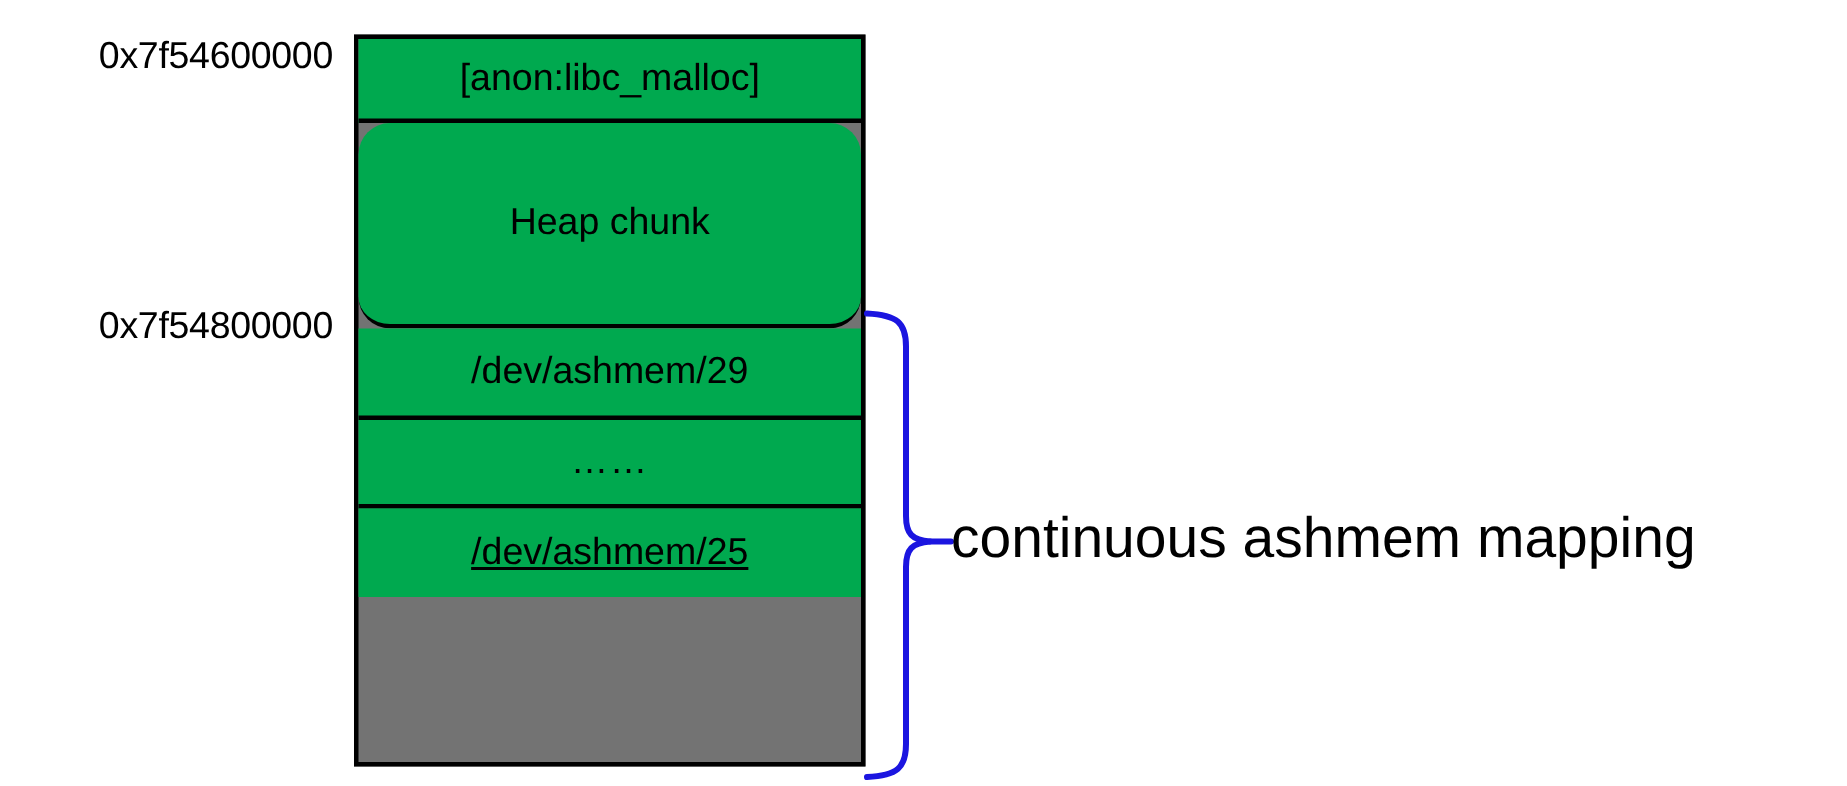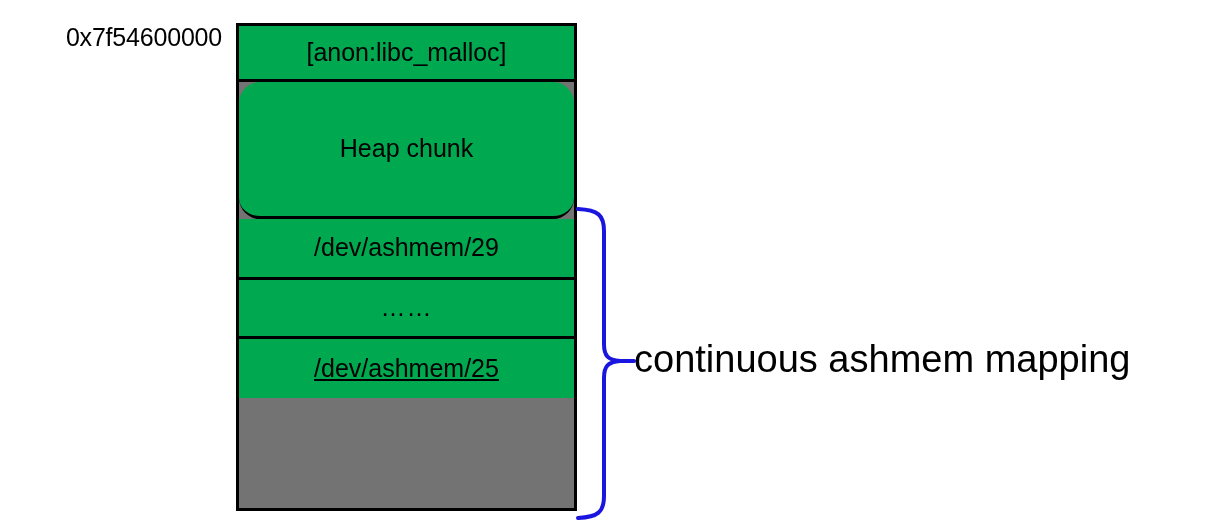--- a/index.html
+++ b/index.html
@@ -97,20 +97,21 @@
     color: #000000;
   }
 </style>
 </head>
 <body>
 
 <div id="diagram">
 
   <div class="addr-label" id="addr-top">0x7f54600000</div>
 
+  <div class="addr-label" id="addr-mid">0x7f54800000</div>
 
   <div id="memory-map">
 
     <div class="map-row h-anon">
       <span>[anon:libc_malloc]</span>
     </div>
 
     <div class="map-row h-heap">
       <span>Heap chunk</span>
     </div>

